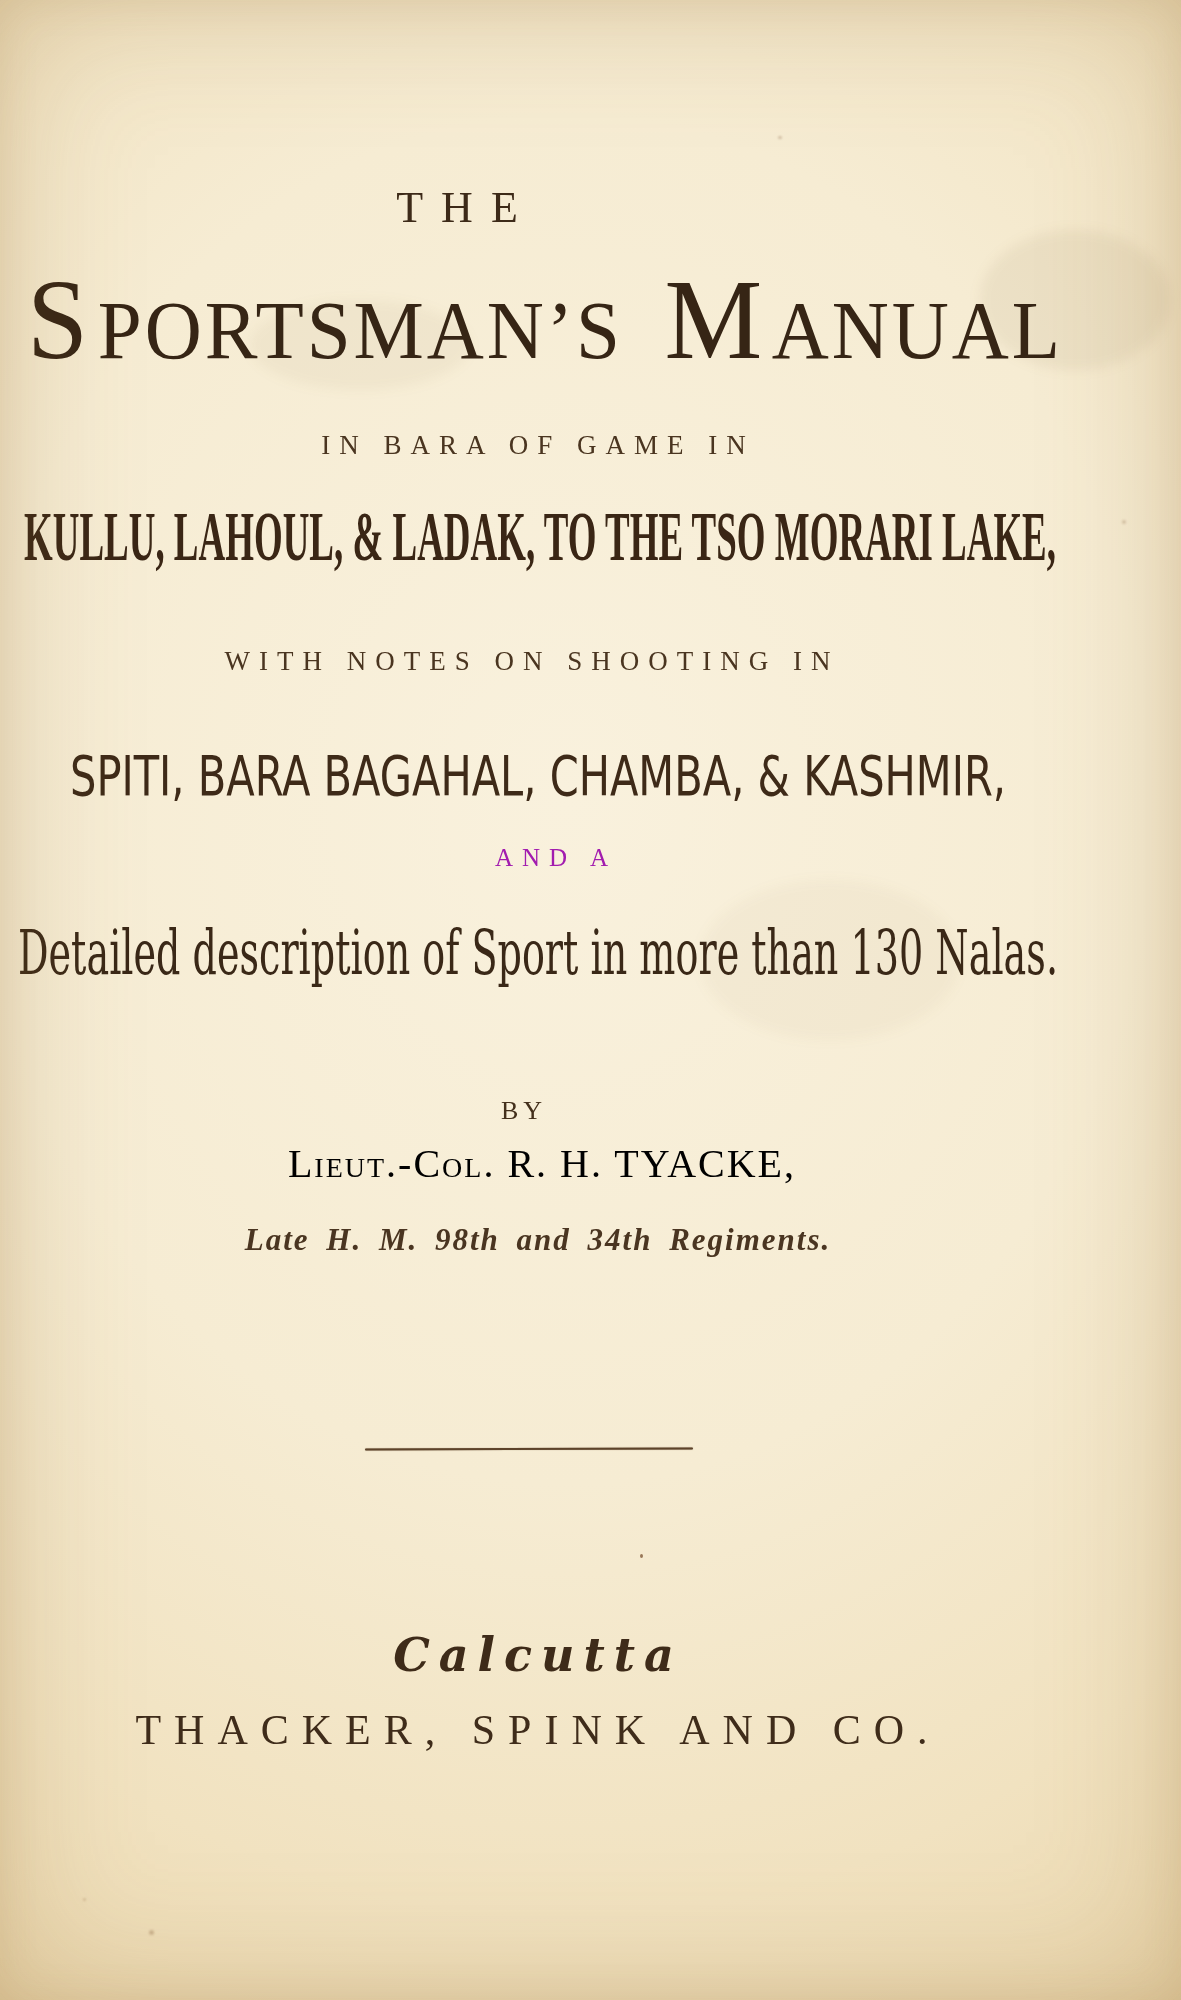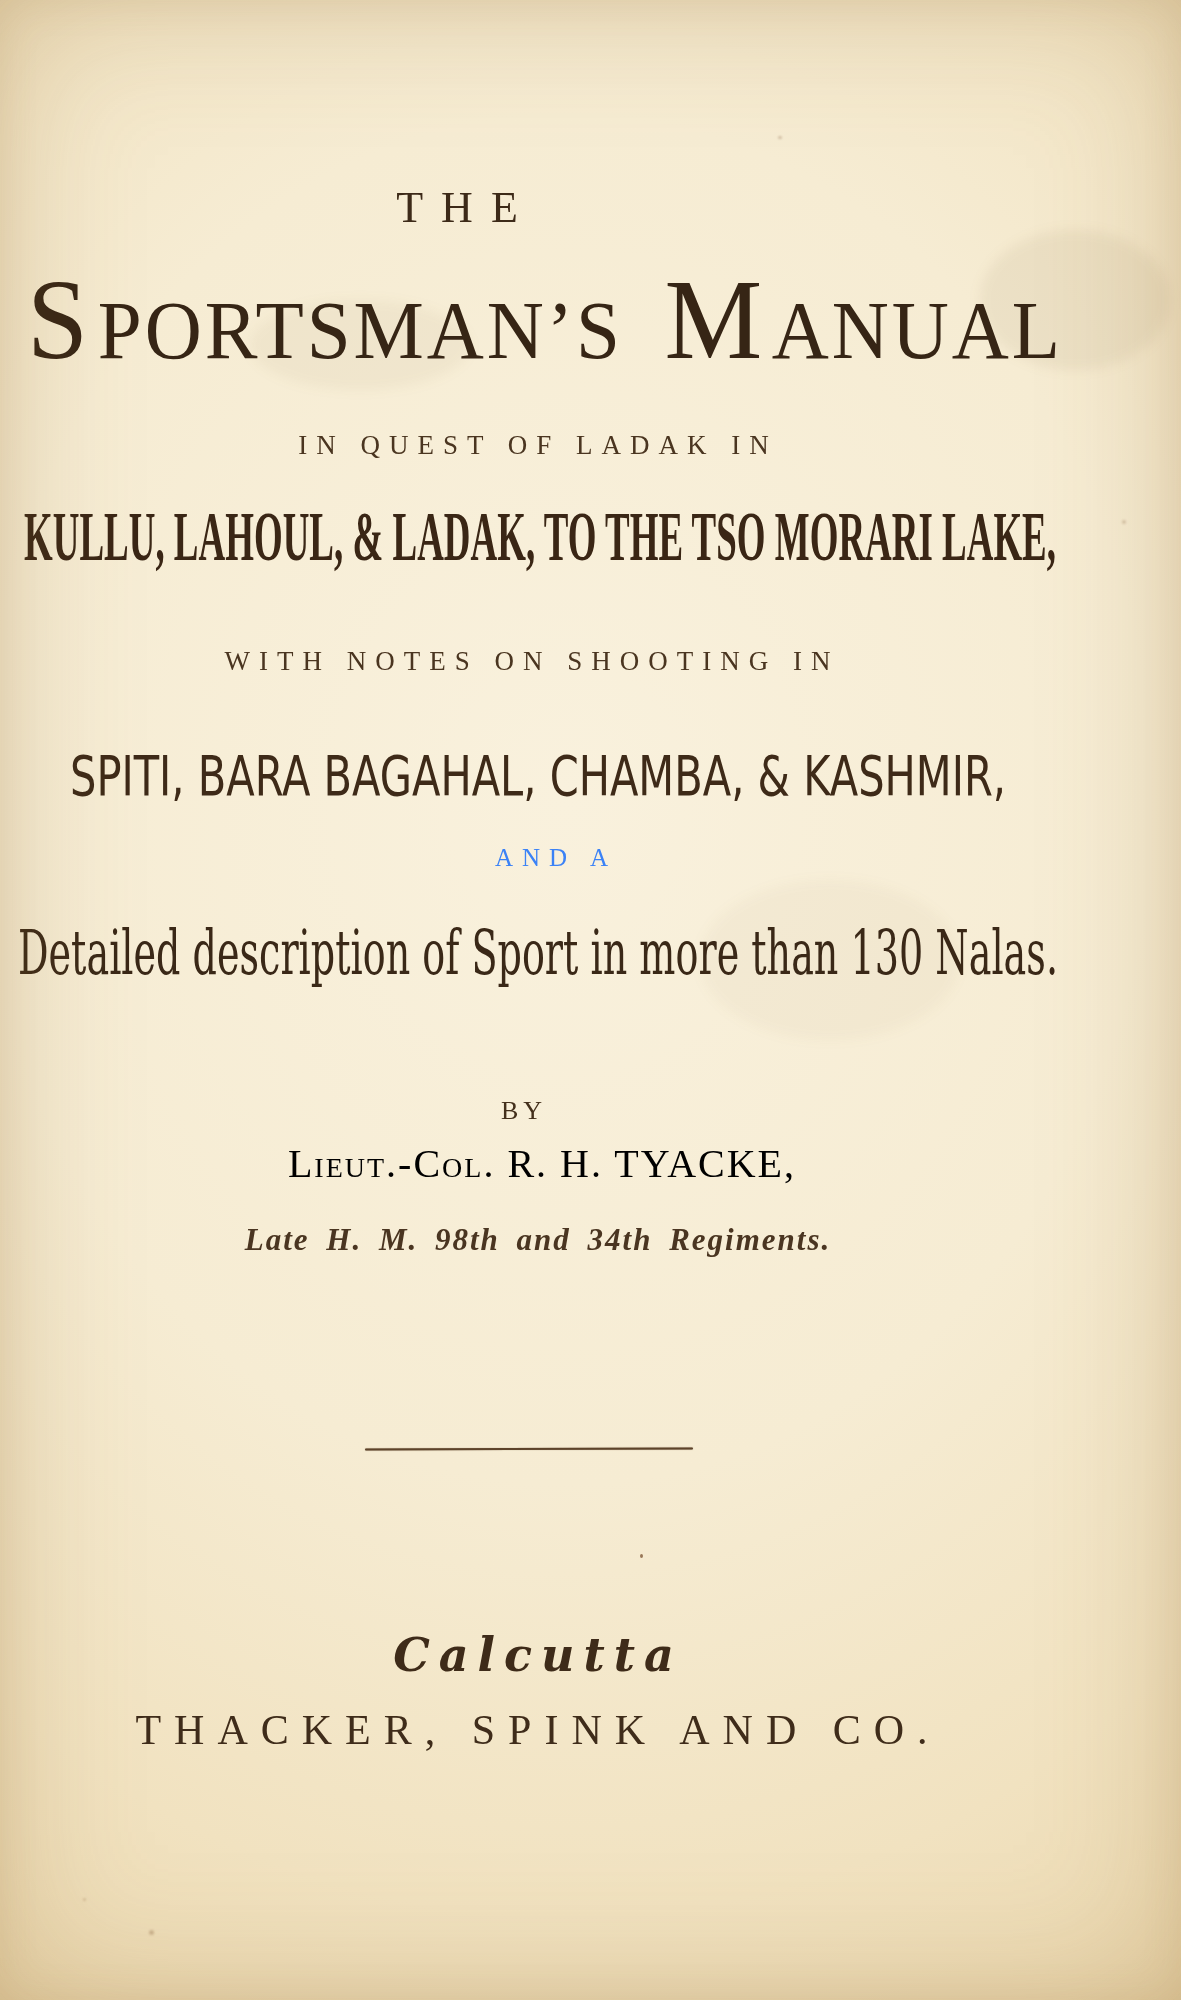--- a/index.html
+++ b/index.html
@@ -17,21 +17,21 @@
   .page{position:absolute;inset:0;color:#43301d;}
   
   .line{
     position:absolute;left:0;width:1076px;text-align:center;
     white-space:nowrap;color:#44301c;
   }
   .pretitle   {top:182px;font-size:44px;letter-spacing:18px;transform:translateX(-72px);color:#3d2a18;}
   .subtitle   {font-size:27px;letter-spacing:9px;color:#4a3520;}
   .sub1       {top:430px;}
   .sub2       {top:646px;transform:translateX(-6px);}
-  .conj       {top:844px;font-size:25px;letter-spacing:9px;transform:translateX(18px);color:#3b82f6;}
+  .conj       {top:844px;font-size:25px;letter-spacing:9px;transform:translateX(18px);color:#a21caf;}
   .byline     {top:1096px;font-size:26px;letter-spacing:5px;transform:translateX(-14px);}
   .author     {top:1140px;font-size:40px;letter-spacing:2px;transform:translateX(4px);color:#000000;}
   .author .prefix{font-variant:small-caps;}
   .authnote   {top:1222px;font-size:31px;font-style:italic;letter-spacing:2px;word-spacing:7px;color:#4a3521;font-weight:bold;}
   .rule{
     position:absolute;top:1448px;left:365px;width:328px;height:2px;
     background:#5d432a;transform:rotate(-.15deg);border-radius:1px;
     box-shadow:0 0 1px rgba(93,67,42,.6);
   }
   .city       {top:1628px;font-family:"DejaVu Serif",serif;font-weight:bold;font-style:italic;
@@ -60,21 +60,21 @@
 
   <svg class="tline t-main" width="1181" height="130">
     <text x="545" y="106" text-anchor="middle" fill="#362515" font-family="Liberation Serif, serif" letter-spacing="3" textLength="1036" lengthAdjust="spacingAndGlyphs">
       <tspan font-size="114">S</tspan>
       <tspan font-size="82">PORTSMAN’S</tspan>
       <tspan font-size="114" dx="36">M</tspan>
       <tspan font-size="82">ANUAL</tspan>
     </text>
   </svg>
 
-  <div class="line subtitle sub1">IN QUEST OF LADAK IN</div>
+  <div class="line subtitle sub1">IN BARA OF GAME IN</div>
 
   <svg class="tline t-kullu" width="1181" height="84">
     <text x="540" y="64" text-anchor="middle" fill="#3a2615" font-family="Liberation Serif, serif" font-weight="bold" font-size="70" textLength="1032" lengthAdjust="spacingAndGlyphs">KULLU, LAHOUL, &amp; LADAK, TO THE TSO MORARI LAKE,</text>
   </svg>
 
   <div class="line subtitle sub2">WITH NOTES ON SHOOTING IN</div>
 
   <svg class="tline t-spiti" width="1181" height="70">
     <text x="538" y="53" text-anchor="middle" fill="#3e2a18" font-family="DejaVu Sans, sans-serif" font-size="56" textLength="936" lengthAdjust="spacingAndGlyphs">SPITI, BARA BAGAHAL, CHAMBA, &amp; KASHMIR,</text>
   </svg>

